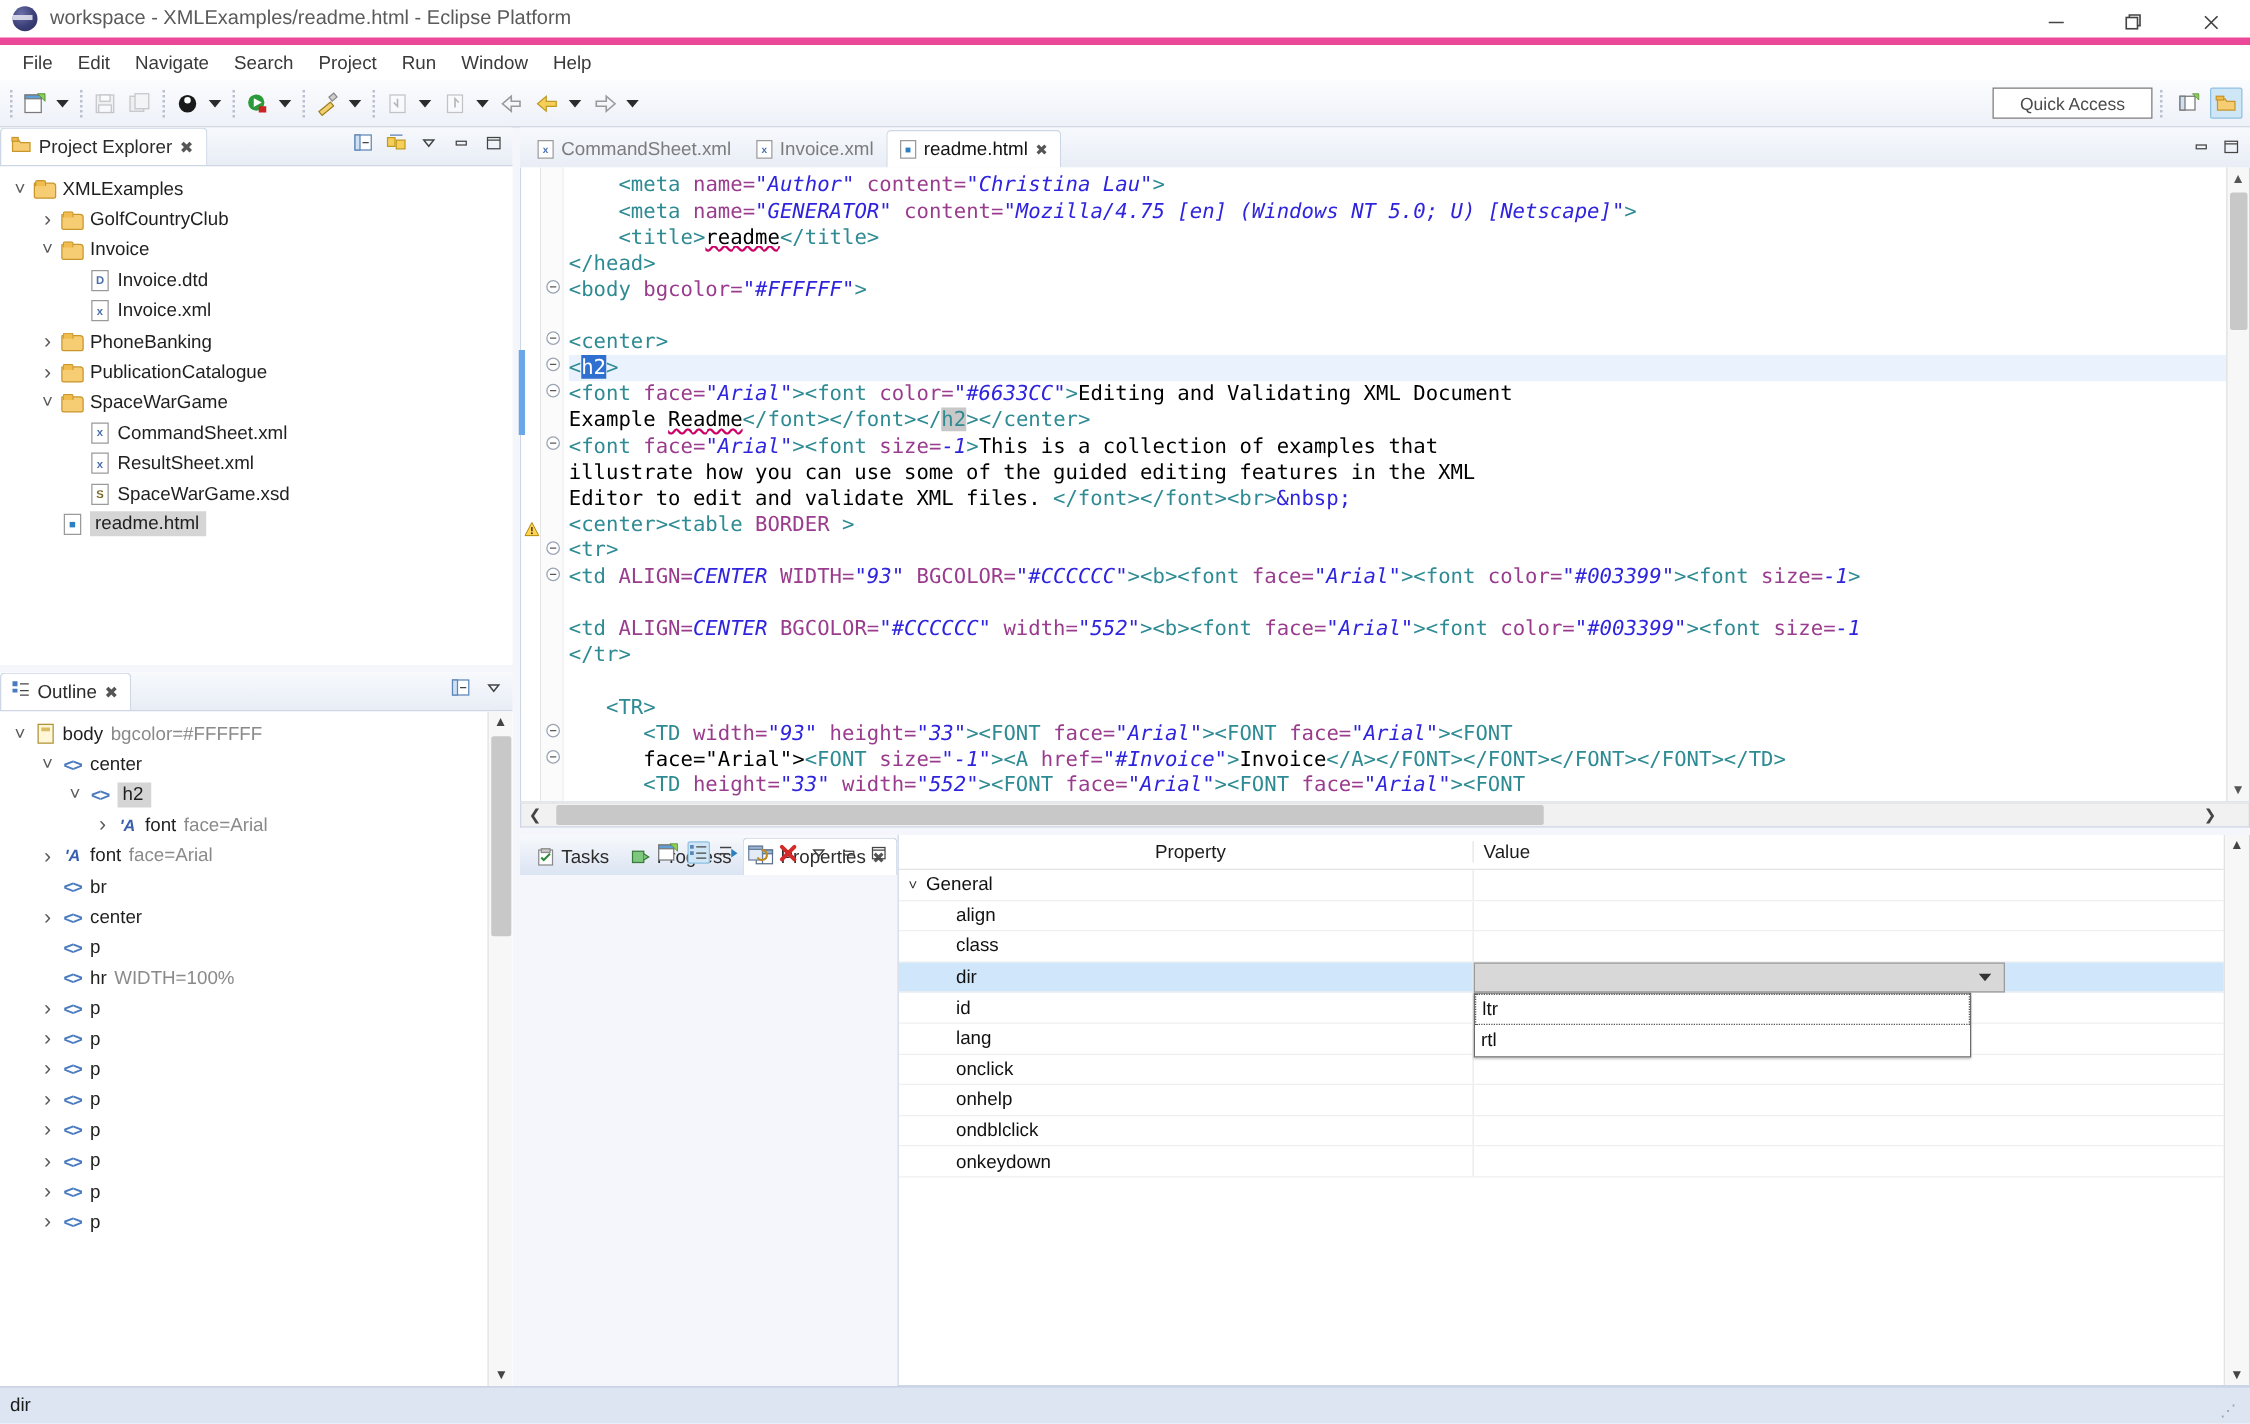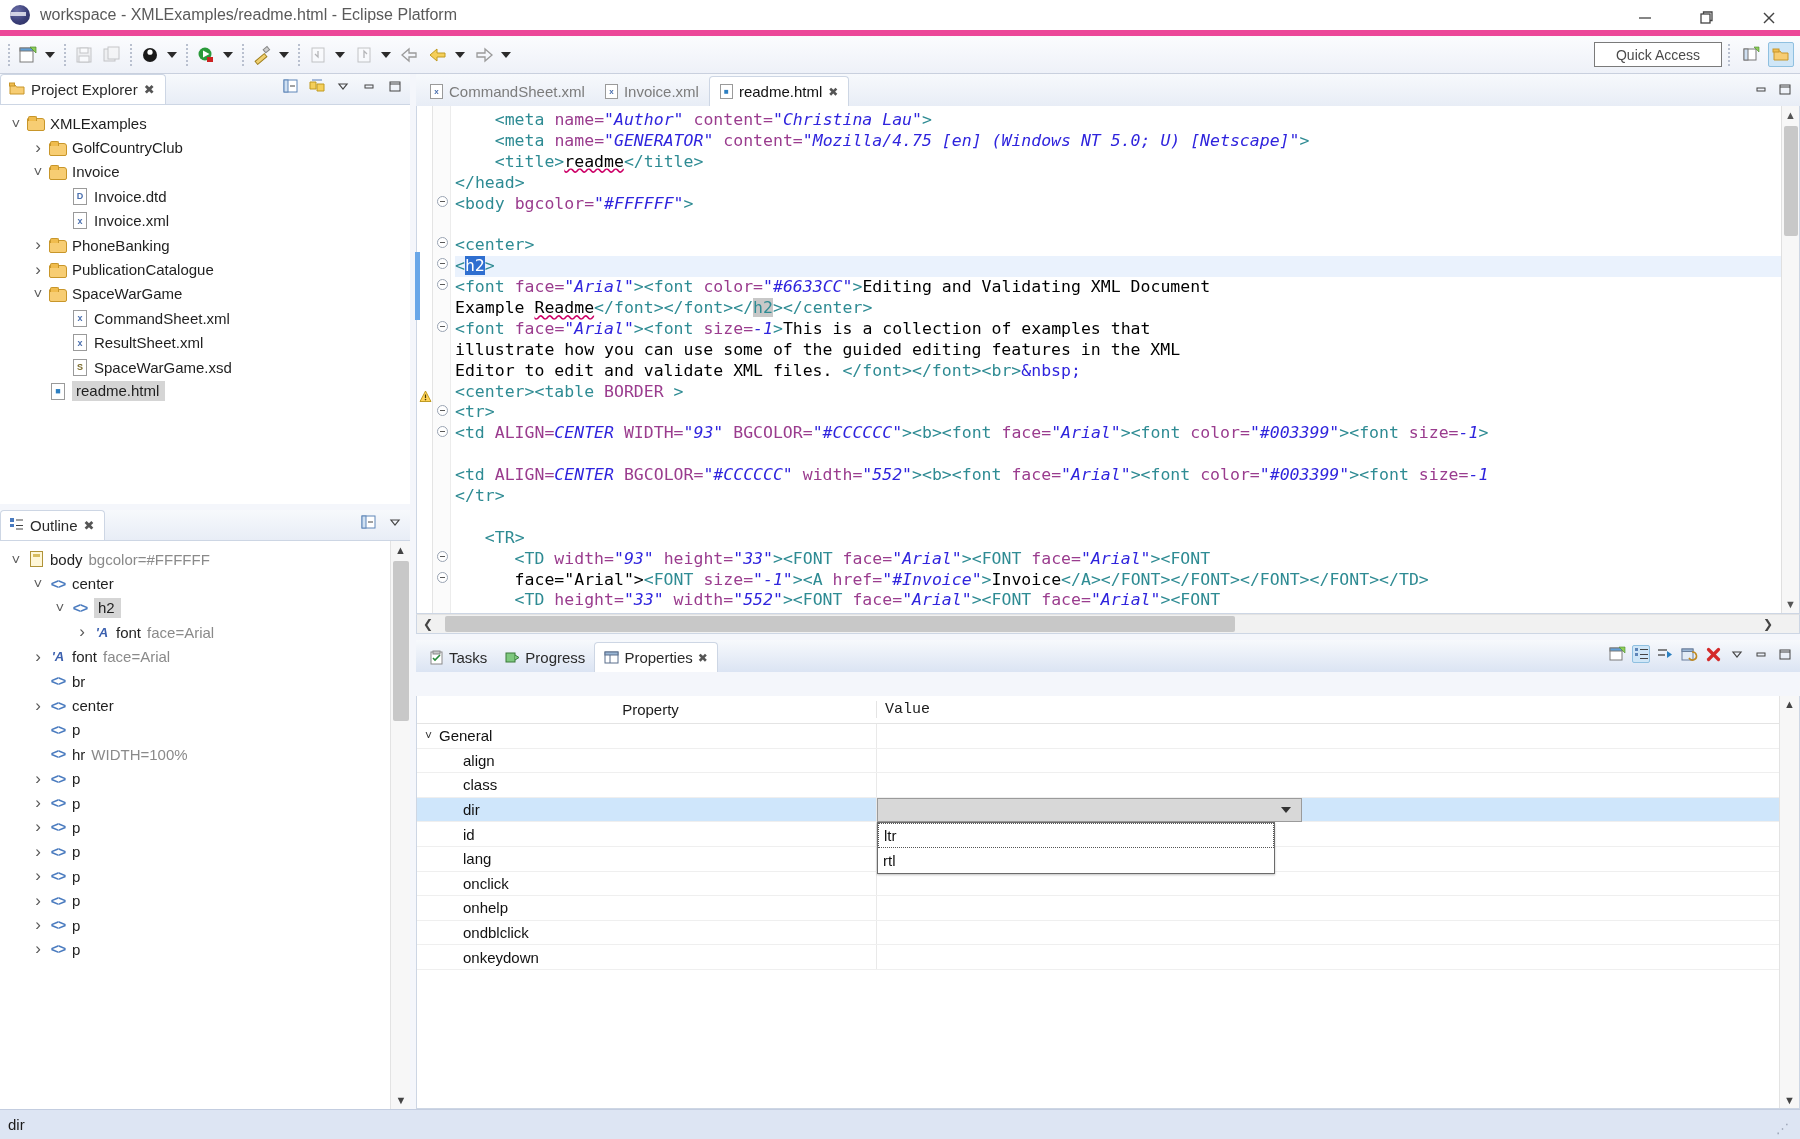--- a/index.html
+++ b/index.html
@@ -291,21 +291,21 @@
     padding: 0 10px; font-size: 15px; color: #7c7c7c;
   }
   .ed-tab.active {
     background: #ffffff; color: #111;
     border: 1px solid #cdd6e4; border-bottom: none;
     border-top-left-radius: 4px; border-top-right-radius: 4px;
   }
   .ed-tools { position: absolute; right: 8px; top: 8px; display: flex; gap: 10px; }
 
   
-  .props { display: flex; flex-direction: column; min-height: 0; gap: 24px; }
+  .props { display: flex; flex-direction: row; min-height: 0; }
   .props-tabbar {
     height: 32px; flex: 0 0 32px;
     display: flex; align-items: flex-end;
     background: linear-gradient(to bottom, #f7f9fc 0%, #dbe4f3 100%);
     position: relative; padding-left: 4px;
   }
   .props-tab {
     height: 30px; display: flex; align-items: center; gap: 5px;
     padding: 0 9px; font-size: 15px; color: #2b2b2b; white-space: nowrap;
   }
@@ -320,21 +320,21 @@
     background: #fff; border: 1px solid #cdd6e4; border-top: none;
     position: relative; overflow: hidden;
   }
   .ptable { flex: 1 1 auto; min-width: 0; display: flex; flex-direction: column; }
   .phead {
     height: 28px; flex: 0 0 28px; display: flex;
     font-size: 15px; color: #1b1b1b; align-items: center;
     border-bottom: 1px solid #e4e4e4;
   }
   .pcol-name { width: 460px; flex: 0 0 460px; padding-left: 8px; border-right: 1px solid #e4e4e4; text-align: center; }
-  .pcol-val { flex: 1 1 auto; padding-left: 8px; font-family: Liberation Mono, monospace; }
+  .pcol-val { flex: 1 1 auto; padding-left: 8px; }
   .prow {
     height: 24.6px; flex: 0 0 24.6px; display: flex;
     font-size: 15px; color: #111; align-items: center;
     border-bottom: 1px solid #efefef; position: relative;
   }
   .prow.sel { background: #cfe6fb; }
   .prow .pname { width: 460px; flex: 0 0 460px; padding-left: 8px; border-right: 1px solid #e9e9e9; height: 100%; display: flex; align-items: center; }
   .prow .pval  { flex: 1 1 auto; height: 100%; display: flex; align-items: center; padding-left: 6px; }
   .prow.group .pname { padding-left: 8px; font-weight: normal; }
   .indent { display: inline-block; width: 38px; }
@@ -398,20 +398,30 @@
       </div>
       <div class="win-btn">
         <svg width="18" height="18" viewBox="0 0 18 18">
           <line x1="4" y1="4" x2="14" y2="14" stroke="#444" stroke-width="1.4"></line>
           <line x1="14" y1="4" x2="4" y2="14" stroke="#444" stroke-width="1.4"></line>
         </svg>
       </div>
     </div>
   </div>
 
+  <div class="menubar" id="menubar">
+      <div class="menu-item">File</div>
+      <div class="menu-item">Edit</div>
+      <div class="menu-item">Navigate</div>
+      <div class="menu-item">Search</div>
+      <div class="menu-item">Project</div>
+      <div class="menu-item">Run</div>
+      <div class="menu-item">Window</div>
+      <div class="menu-item">Help</div>
+    </div>
 
   <div class="toolbar">
     <div class="tb-sep"></div>
     <div class="tb-btn">
       <svg width="20" height="20" viewBox="0 0 20 20">
         <rect x="2" y="3" width="13" height="14" fill="#fff" stroke="#7a7a7a"></rect>
         <rect x="2" y="3" width="13" height="3" fill="#5f9fd8" stroke="#7a7a7a"></rect>
         <polygon points="12,2 18,2 18,8" fill="#8ece5a" stroke="#4a8a2a" stroke-width=".7"></polygon>
       </svg>
     </div>

